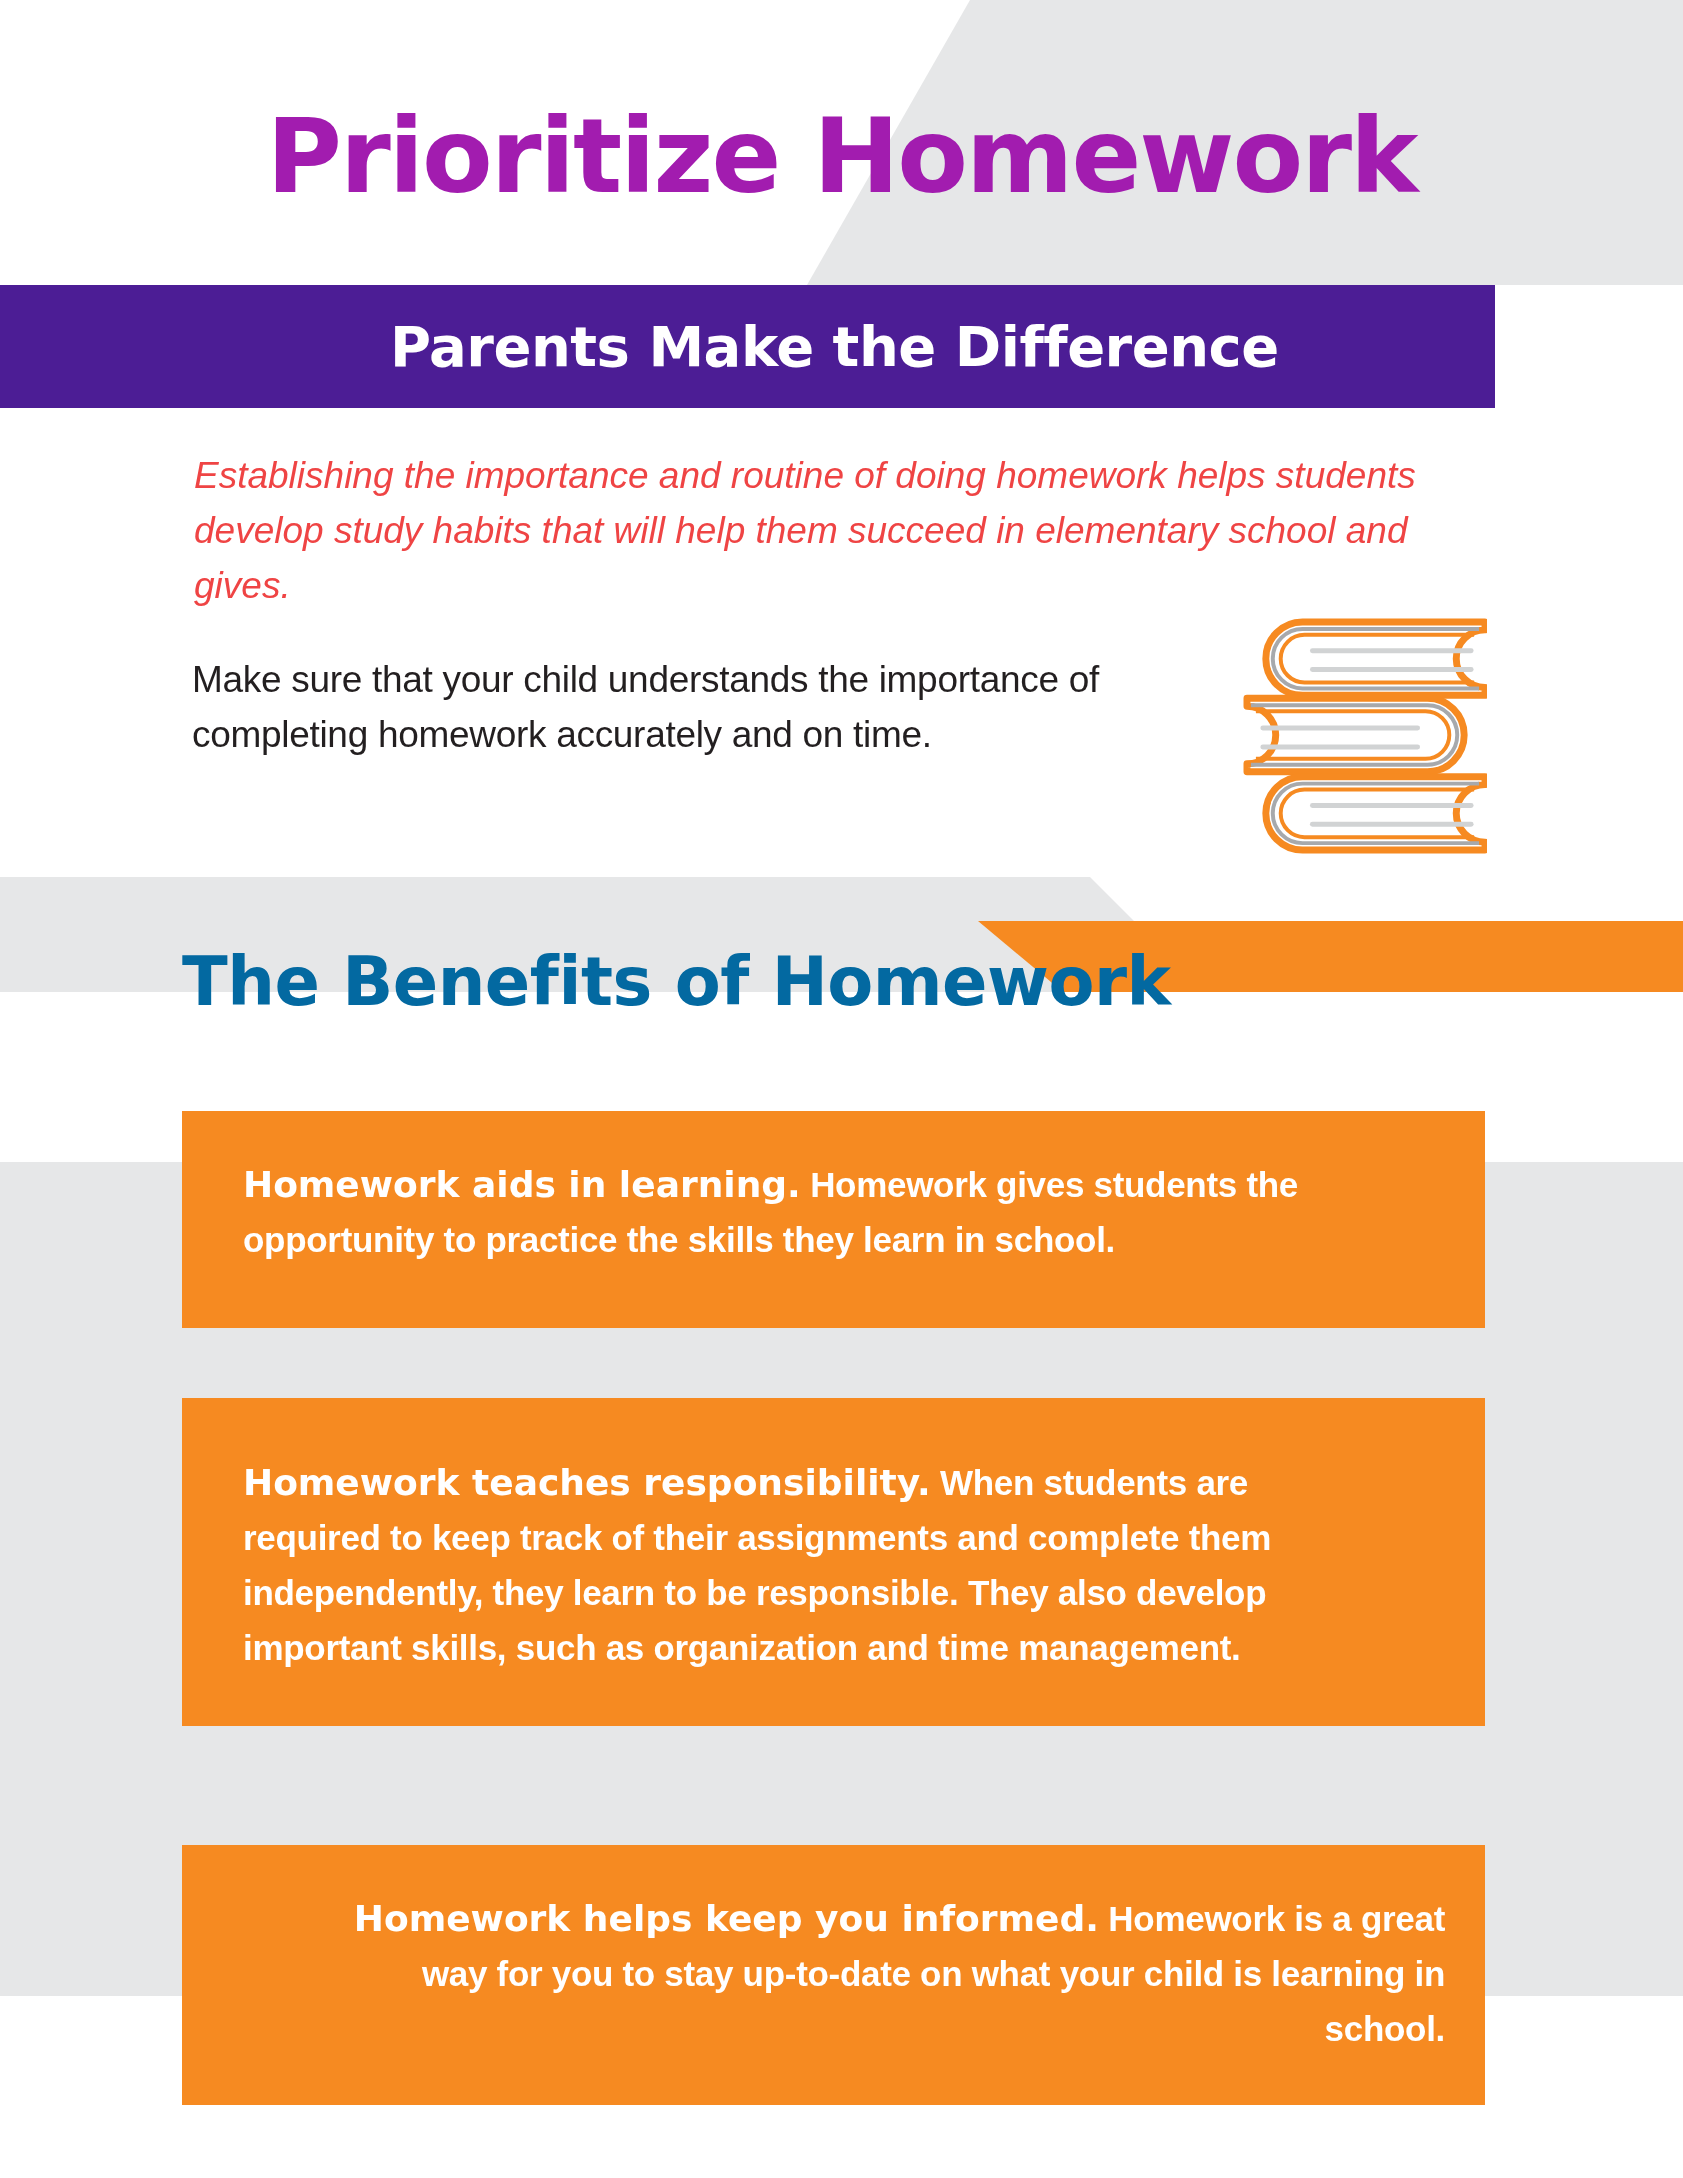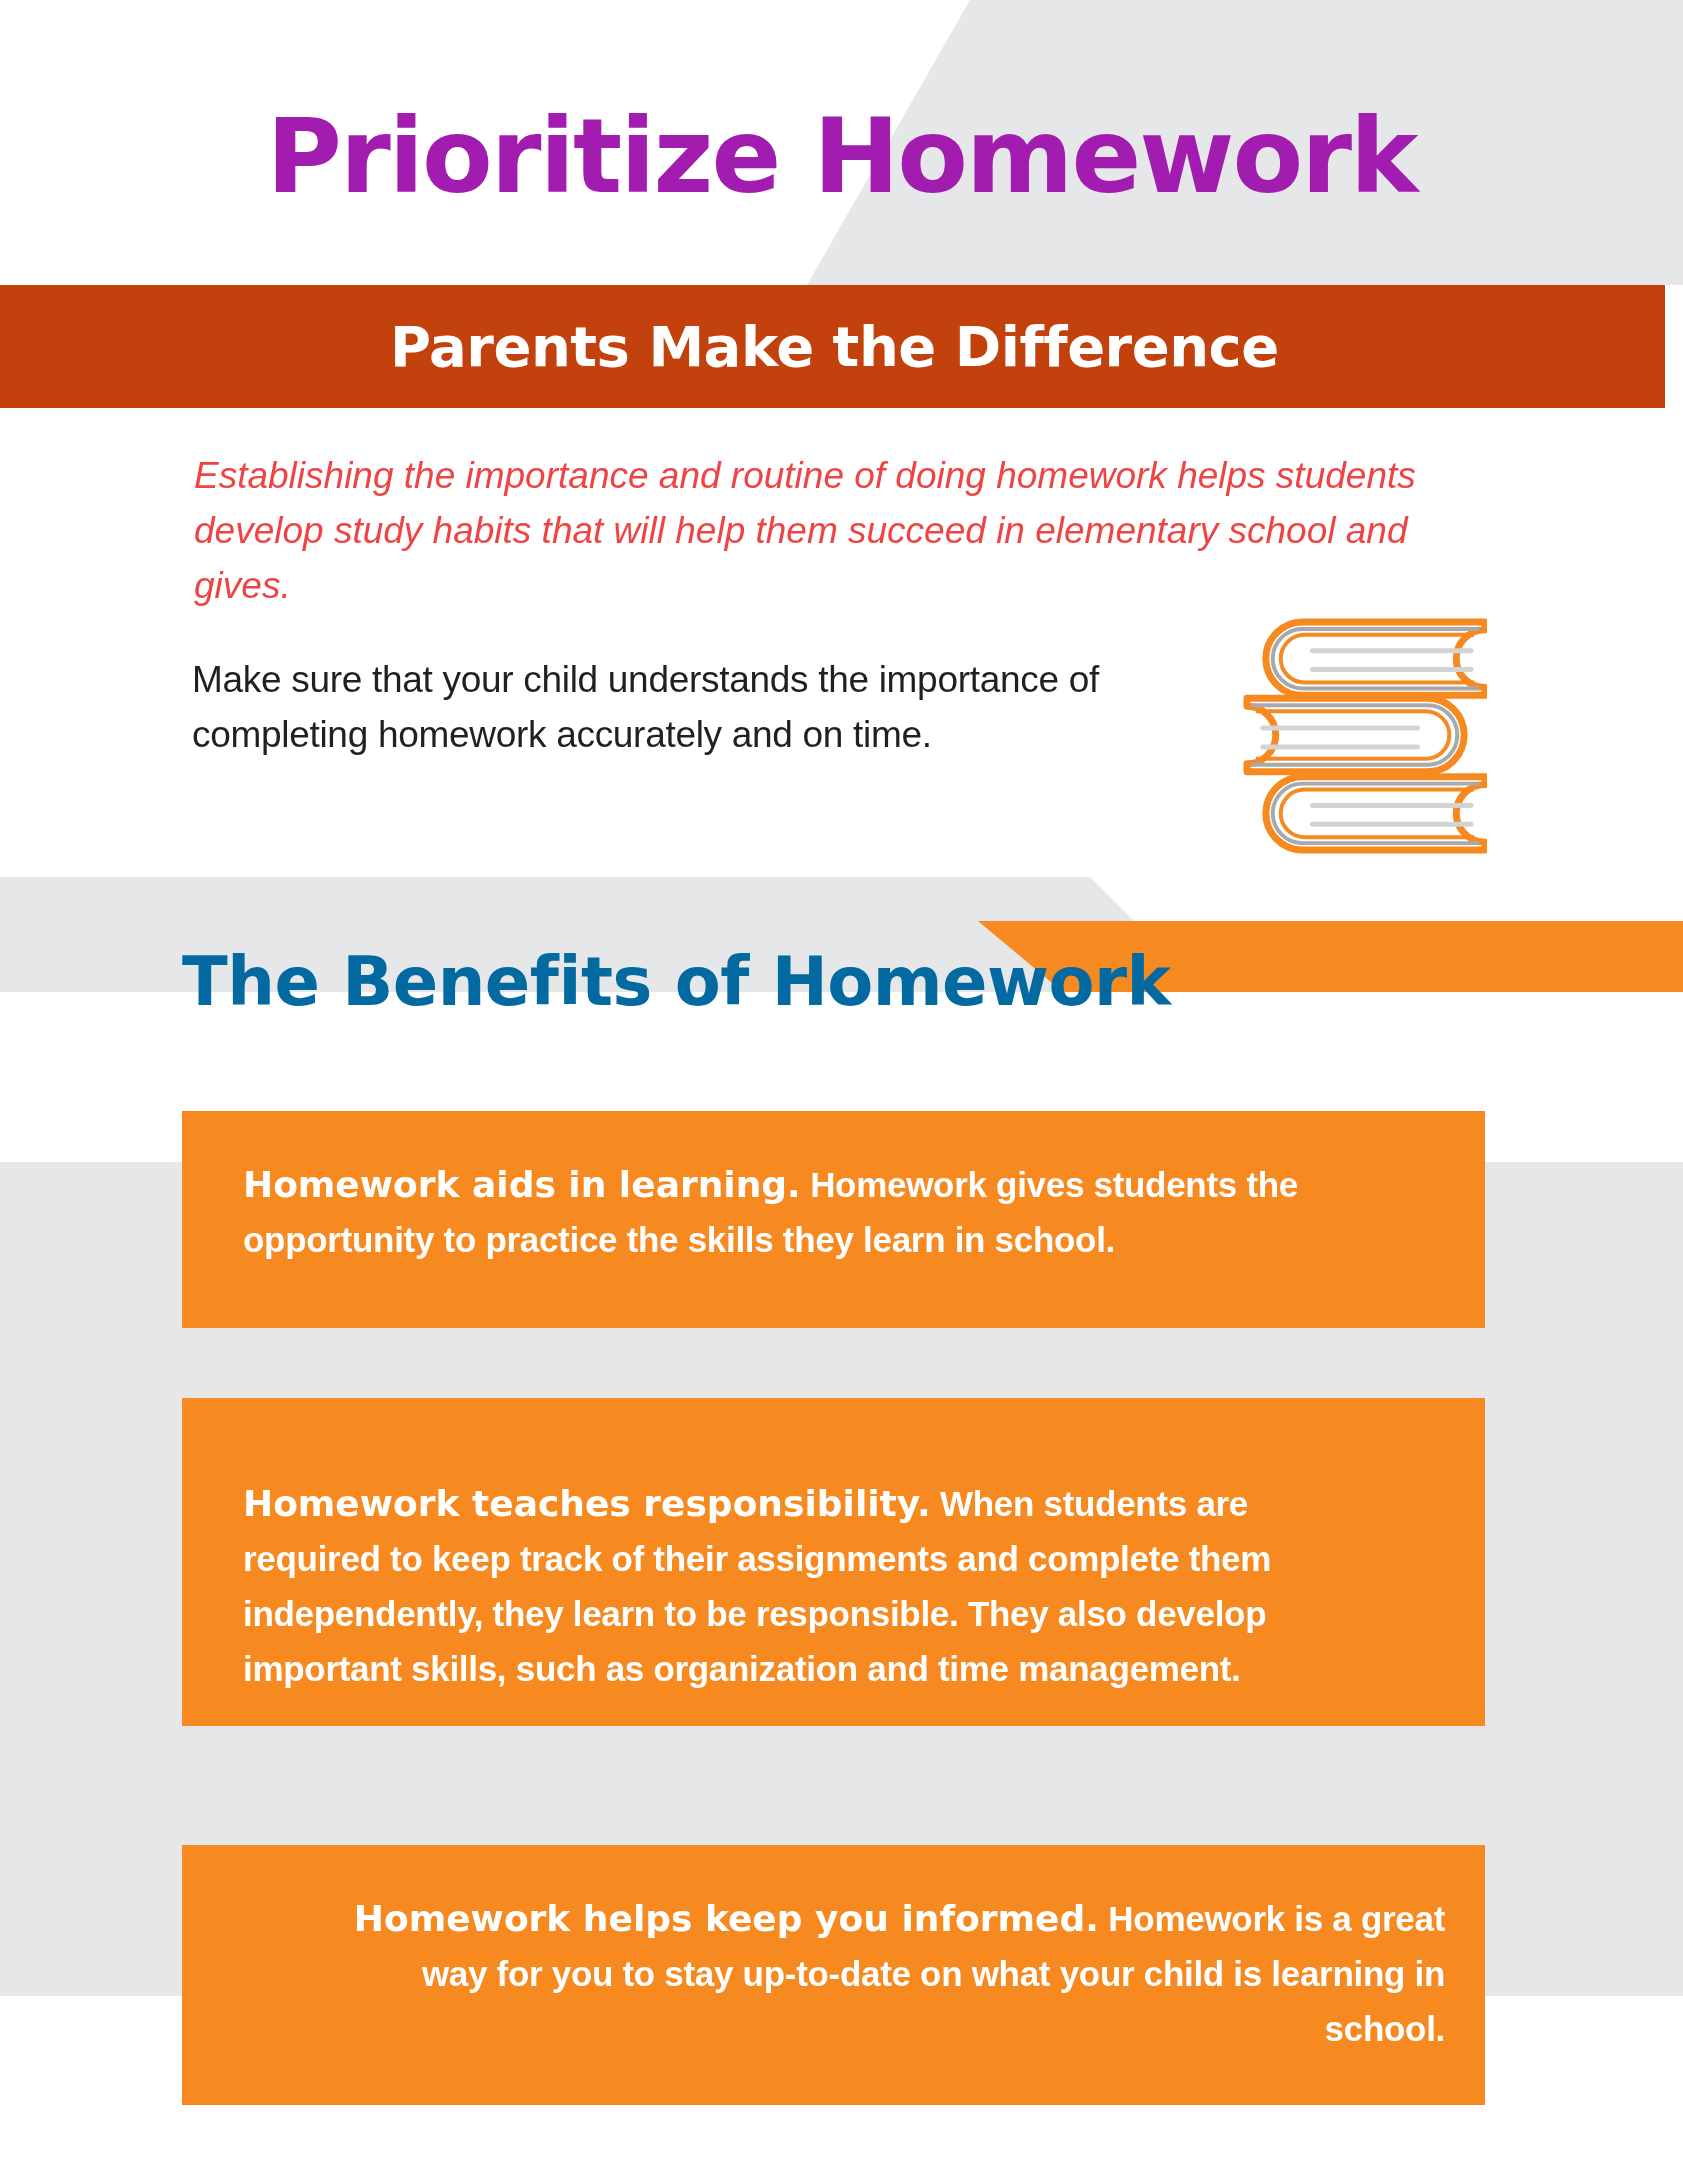--- a/index.html
+++ b/index.html
@@ -11,22 +11,22 @@
       background: #e6e7e8;
       clip-path: polygon(970px 0, 1683px 0, 1683px 285px, 807px 285px);
     }
     .main-title {
       position: absolute; left: 0; top: 87px; width: 1683px; text-align: center;
       font-family: "DejaVu Sans", sans-serif; font-weight: bold;
       font-size: 103px; line-height: 139px; color: #a21caf; letter-spacing: -2px;
       white-space: nowrap;
     }
     .subtitle-band {
-      position: absolute; left: 0; top: 285px; width: 1665px; height: 123px;
-      background: #c2410c;
+      position: absolute; left: 0; top: 285px; width: 1495px; height: 123px;
+      background: #4c1d95;
     }
     .subtitle {
       position: absolute; left: 390px; top: 0; width: 990px; height: 123px;
       display: flex; align-items: center;
       font-family: "DejaVu Sans", sans-serif; font-weight: bold;
       font-size: 56px; color: #ffffff; letter-spacing: -0.5px; white-space: nowrap;
     }
 
     .intro {
       position: absolute; left: 194px; top: 448px; width: 1307px;
@@ -71,21 +71,21 @@
       font-family: "Liberation Sans", sans-serif; font-weight: bold;
       font-size: 35px; line-height: 55px; letter-spacing: -0.3px;
     }
     .card .ln { display: block; white-space: nowrap; }
     .card .lead {
       font-family: "DejaVu Sans", sans-serif; font-weight: bold; font-size: 36px; letter-spacing: 0;
     }
     .card-1 { top: 1111px; height: 217px; }
     .card-1 .card-text { top: 46px; }
     .card-2 { top: 1398px; height: 328px; }
-    .card-2 .card-text { top: 57px; margin-top: 21px; }
+    .card-2 .card-text { top: 57px; }
     .card-3 { top: 1845px; height: 260px; text-align: right; }
     .card-3 .card-text { top: 46px; }
   </style>
 </head>
 <body>
 
 <div class="bg-gray-top"></div>
 <h1 class="main-title">Prioritize Homework</h1>
 
 <div class="subtitle-band">

